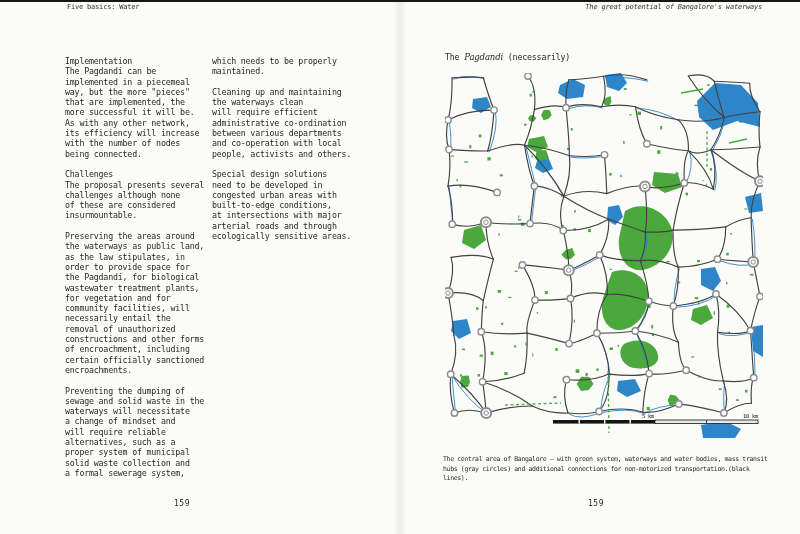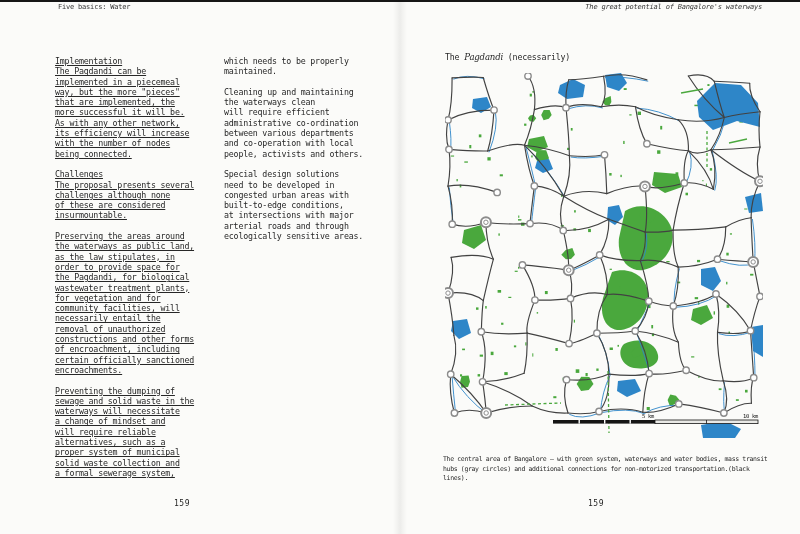--- a/index.html
+++ b/index.html
@@ -6,28 +6,28 @@
   body{
     width:800px;height:534px;position:relative;overflow:hidden;
     background:#fbfbf9;color:#262626;
     font-family:"DejaVu Sans Mono","Liberation Mono",monospace;
   }
   .abs{position:absolute;}
   .top-edge{left:0;top:0;width:800px;height:2px;background:#161616;}
   .gutter{left:393px;top:0;width:14px;height:534px;
     background:linear-gradient(90deg,rgba(0,0,0,0),rgba(0,0,0,0.06),rgba(0,0,0,0));}
   .running-head{top:3px;font-size:7px;letter-spacing:-0.2px;color:#333;white-space:nowrap;}
-  .running-head.left{left:58px;}
+  .running-head.left{left:67px;}
   .running-head.right{right:38px;font-style:italic;}
   .bodycol{
     top:56px;width:158px;font-size:8.3px;line-height:10.3px;
     white-space:pre-wrap;letter-spacing:-0.2px;color:#272727;
   }
-  .col1{left:55px;text-decoration:underline;}
-  .col2{left:212px;margin-left:12px;}
+  .col1{left:65px;}
+  .col2{left:212px;}
   .figure-title{left:445px;top:52px;font-size:8.3px;letter-spacing:-0.2px;color:#272727;}
   .figure-title i{font-family:"DejaVu Serif","Liberation Serif",serif;font-size:8.6px;}
   #map-svg{left:445px;top:73px;}
   .caption{
     left:443px;top:455px;width:332px;font-size:6.5px;line-height:9.5px;
     letter-spacing:-0.35px;white-space:pre-wrap;color:#2a2a2a;
   }
   .pagenum{top:499px;width:40px;text-align:center;font-size:8px;letter-spacing:0.5px;color:#1e1e1e;}
   .pagenum.left{left:162px;}
   .pagenum.right{left:576px;}

